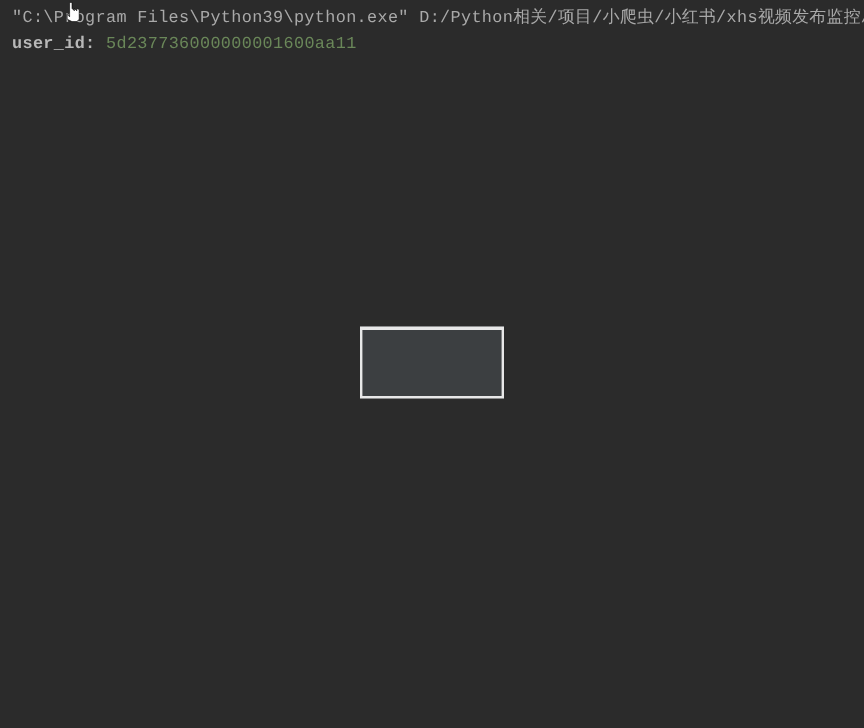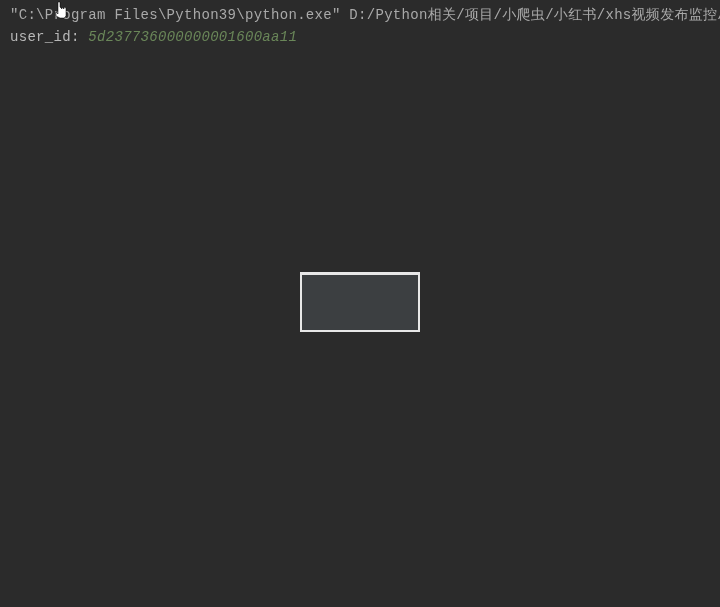--- a/index.html
+++ b/index.html
@@ -22,24 +22,24 @@
     }
     .line {
       white-space: nowrap;
       letter-spacing: 0.3px;
     }
     .cmd-text {
       color: #a9a9a9;
     }
     .label-text {
       color: #b8b8b8;
+      font-weight: bold;
     }
     .value-text {
       color: #6a8759;
-      font-style: italic;
     }
     .dialog-box {
       position: absolute;
       left: 300px;
       top: 272px;
       width: 120px;
       height: 60px;
       background: #3c3f41;
       border-top: 3px solid #e8e8e8;
       border-right: 2px solid #e8e8e8;

